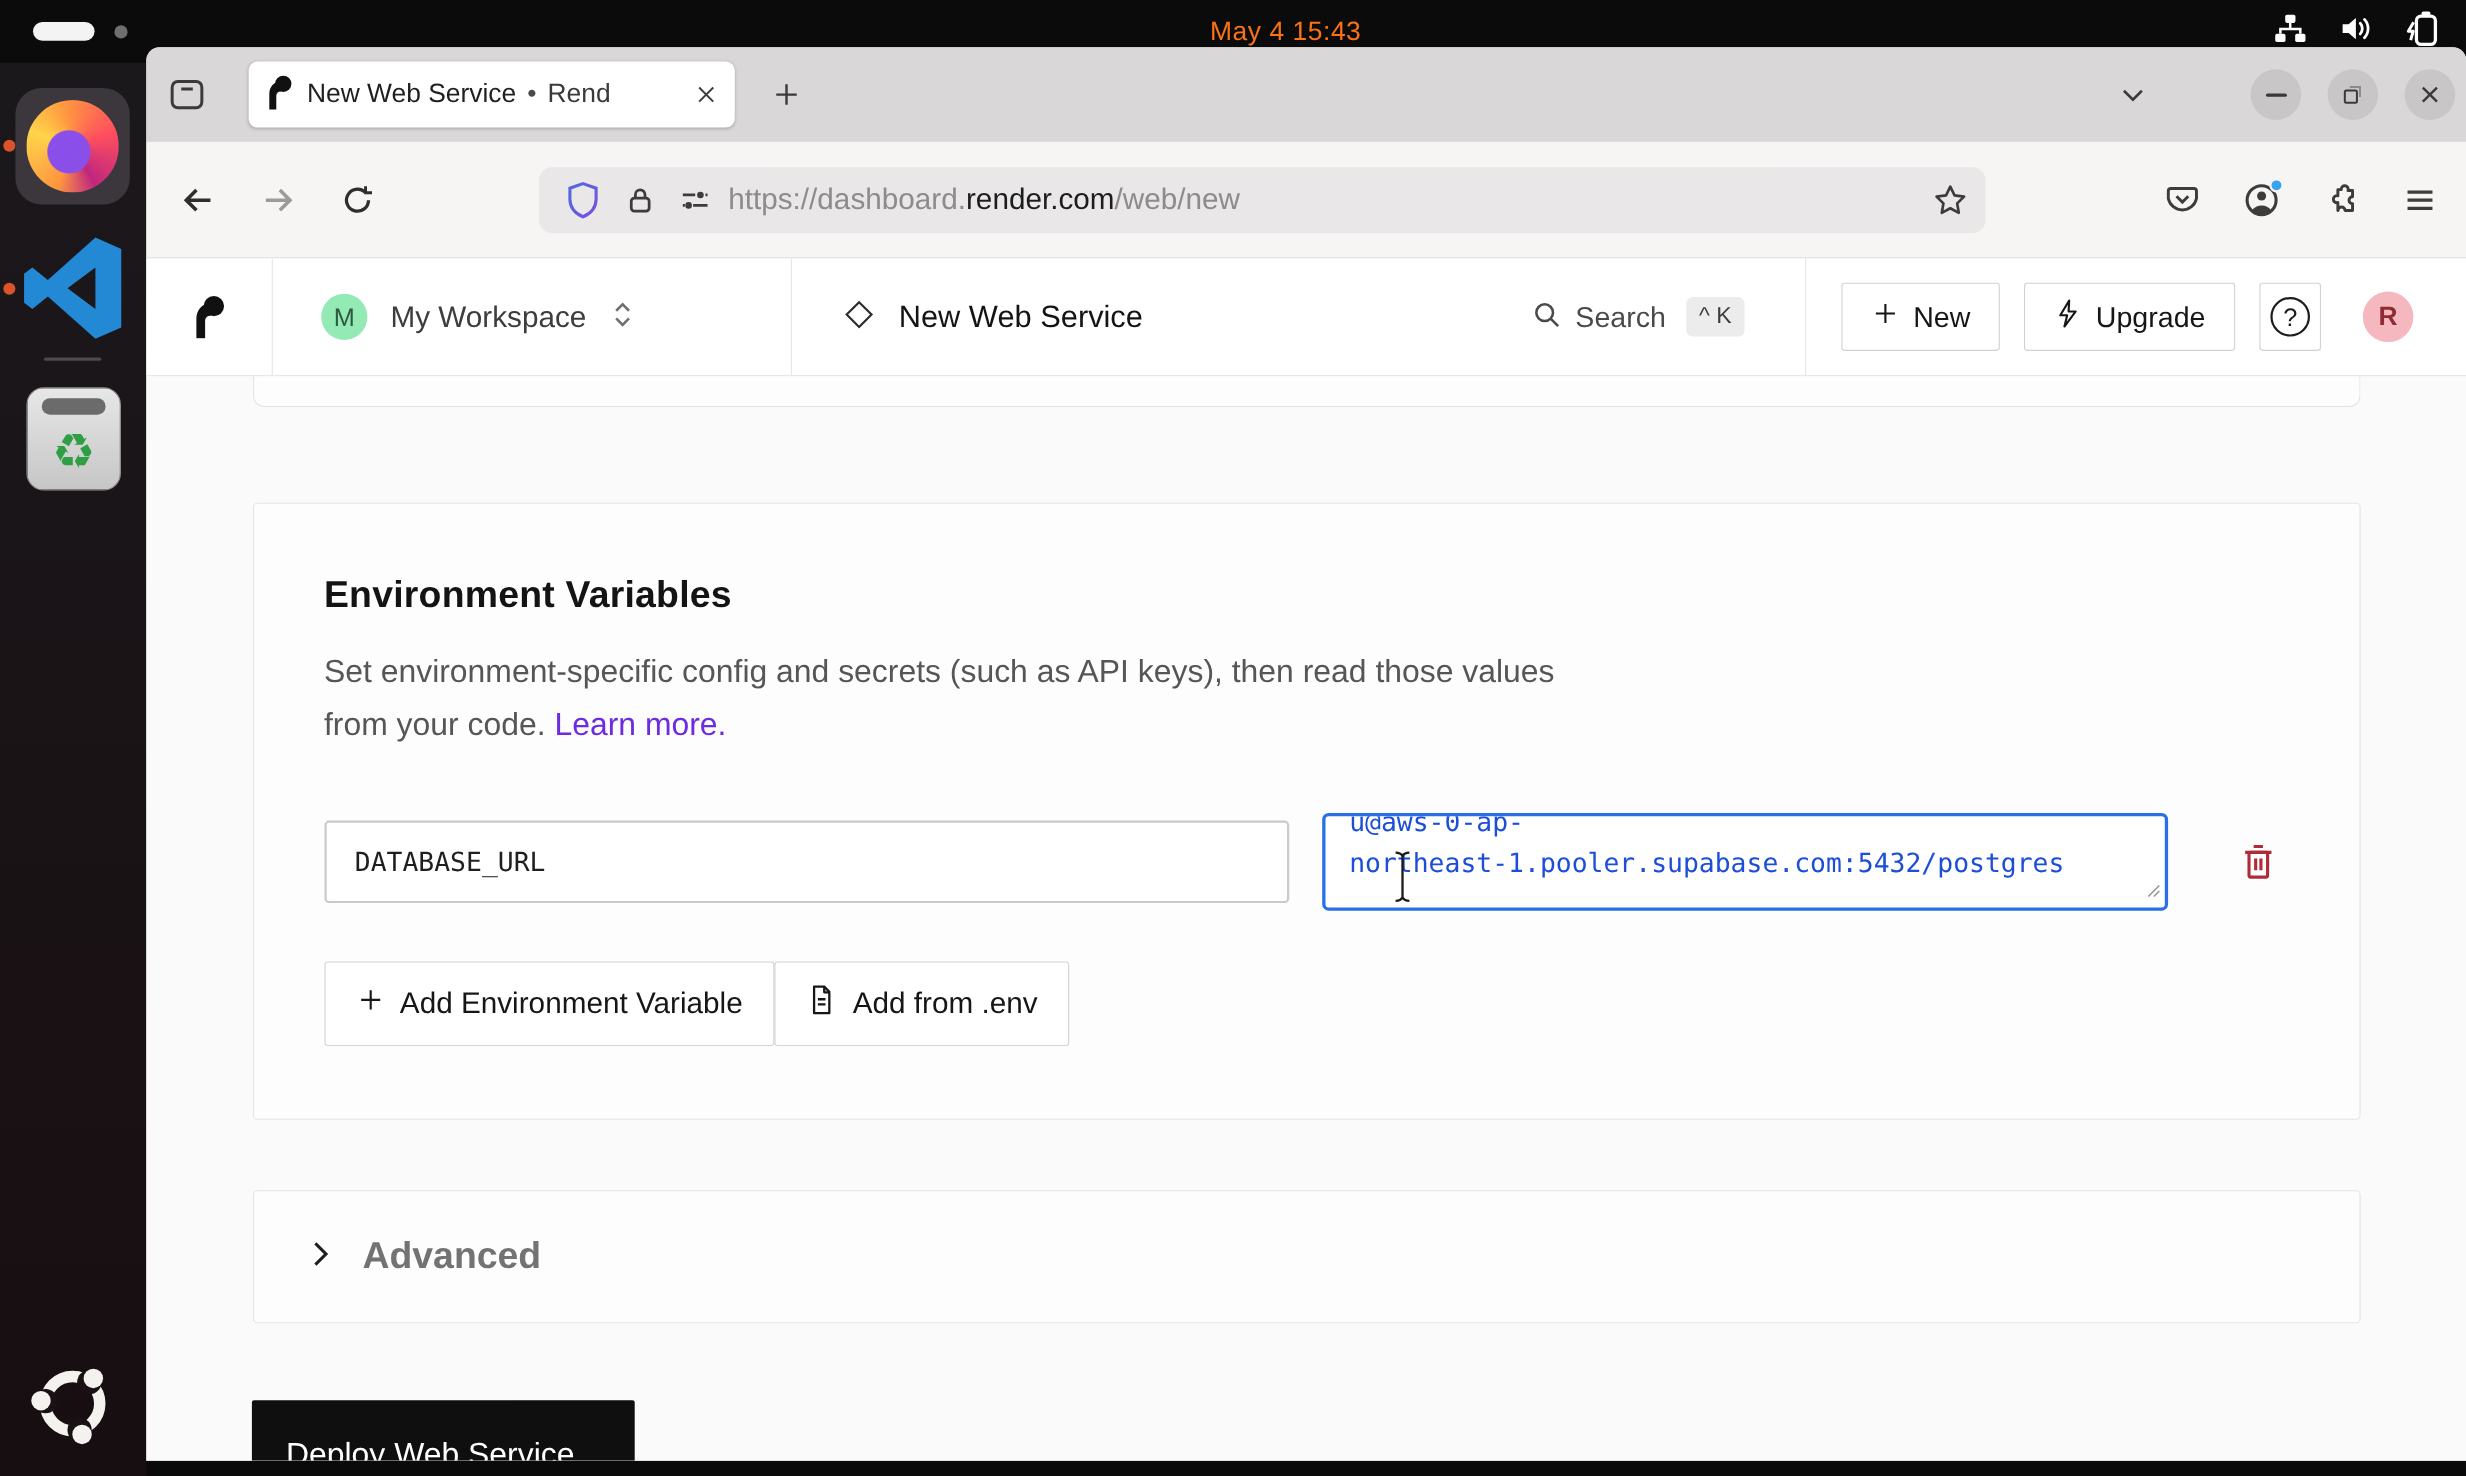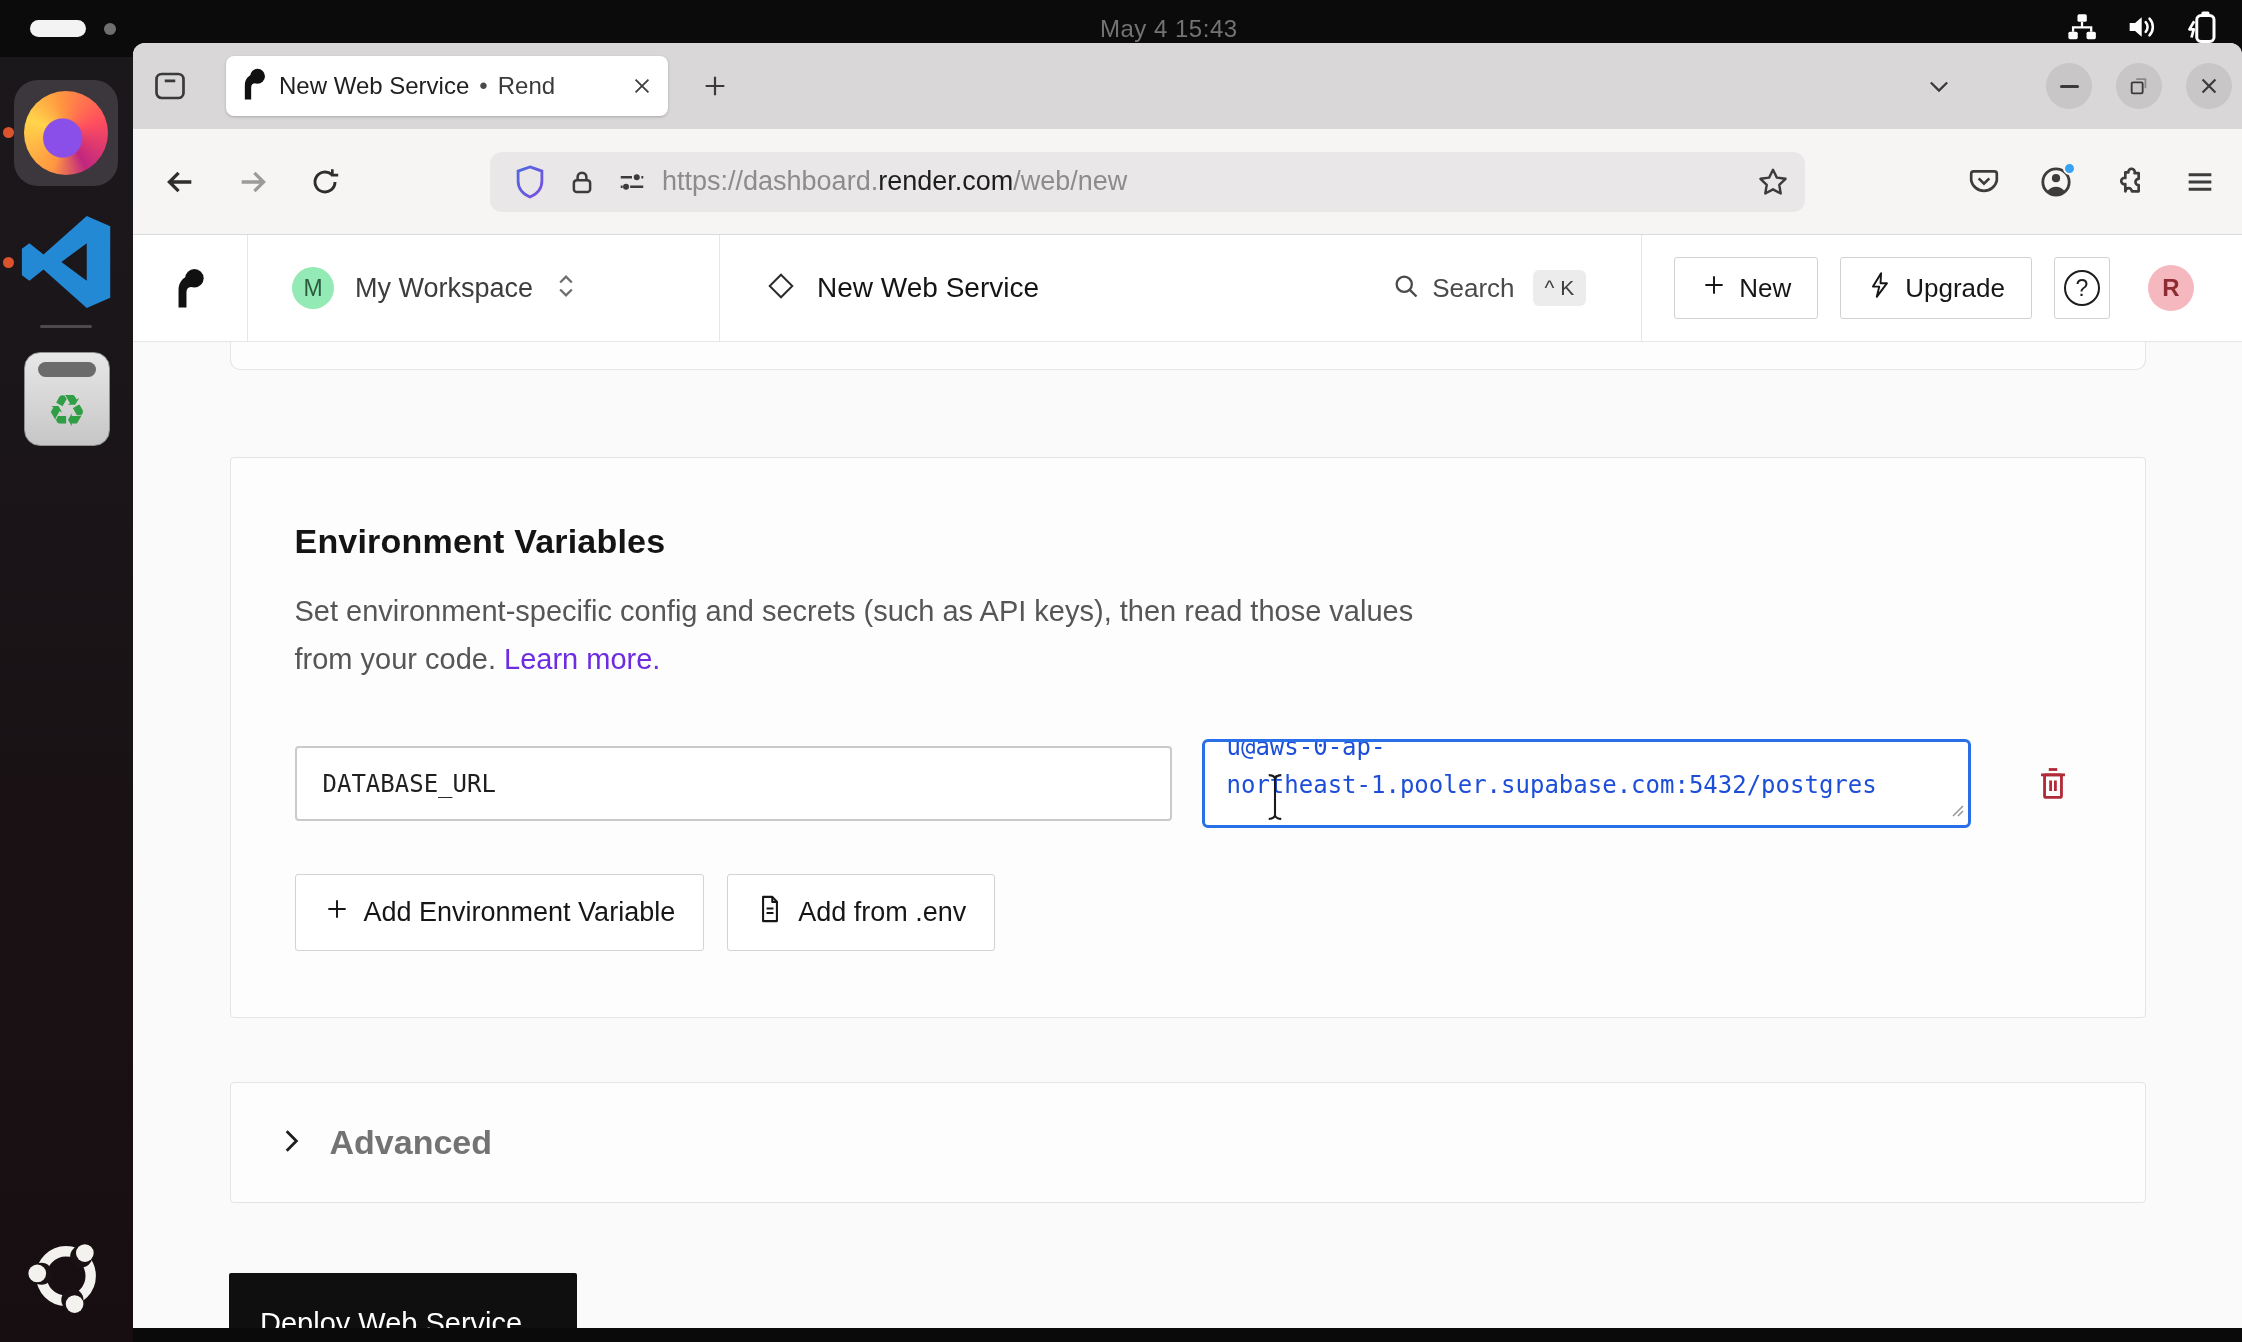--- a/index.html
+++ b/index.html
@@ -5,21 +5,21 @@
   * { margin:0; padding:0; box-sizing:border-box; }
   html,body { width:2242px; height:1342px; overflow:hidden; background:#0b0a0b;
               font-family:"Liberation Sans", sans-serif; }
   .screen { position:relative; width:2242px; height:1342px; overflow:hidden; }
 
   
   .topbar { position:absolute; left:0; top:0; width:2242px; height:57px; background:#0c0b0c; }
   .ws-pill { position:absolute; left:30px; top:20px; width:56px; height:17px; border-radius:9px; background:#f3f3f3; }
   .ws-dot  { position:absolute; left:104px; top:23px; width:12px; height:12px; border-radius:50%; background:#6f6f6f; }
   .clock   { position:absolute; left:1100px; top:0; height:57px; display:flex; align-items:center;
-             color:#737373; font-size:24px; font-weight:500; letter-spacing:.5px; }
+             color:#f97316; font-size:24px; font-weight:500; letter-spacing:.5px; }
   .sys-icons { position:absolute; right:22px; top:0; height:57px; display:flex; align-items:center; gap:26px; }
 
   
   .dock { position:absolute; left:0; top:57px; width:133px; height:1285px;
           background:linear-gradient(180deg,#1b181c 0%, #191114 70%, #170e12 100%); }
   .dock-tile { position:absolute; left:14px; top:23px; width:104px; height:106px; border-radius:24px;
                background:#3b373c; display:flex; align-items:center; justify-content:center; }
   .ff-logo { width:84px; height:84px; border-radius:50%;
              background: radial-gradient(circle at 46% 56%, #8a4fe8 0 29%, rgba(0,0,0,0) 31%),
                          conic-gradient(from 200deg, #ff9640, #ffd44a 90deg, #ff9640 150deg, #ff4f5e 230deg, #c0267f 310deg, #ff9640 360deg); }
@@ -109,21 +109,21 @@
   .env-row { margin-top:56px; display:flex; align-items:center; }
   .key-input { width:877px; height:75px; border:2px solid #cbc9c9; border-radius:4px; background:#fff;
                font-family:"DejaVu Sans Mono", monospace; font-size:24px; color:#1f1f1f; padding-left:26px;
                display:flex; align-items:center; }
   .val-box { margin-left:30px; width:769px; height:89px; border:3px solid #2970e8; border-radius:6px;
              background:#fff; position:relative; overflow:hidden; }
   .val-text { margin:-14px 0 0 22px; font-family:"DejaVu Sans Mono", monospace; font-size:24px; line-height:38px;
               color:#1d4ed8; white-space:pre; }
   .resize-grip { position:absolute; right:2px; bottom:2px; }
   .trash-btn { margin-left:58px; width:48px; height:48px; display:flex; align-items:center; justify-content:center; }
-  .env-btn-row { margin-top:46px; display:flex; gap:23px; }
+  .env-btn-row { margin-top:46px; display:flex; }
   .env-btn { height:77px; border:1px solid #d4d2d2; border-radius:3px; background:#fff; display:flex;
              align-items:center; padding:0 28px; font-size:27px; color:#161616; }
   .env-btn span.lbl { margin-left:14px; }
   .adv-card { margin-top:64px; height:121px; display:flex; align-items:center; padding-left:47px; }
   .adv-title { margin-left:26px; font-size:34px; font-weight:700; color:#737373; }
   .deploy-btn { margin-left:96px; margin-top:70px; width:348px; height:100px; background:#0f0f0f; color:#fff;
                 display:flex; align-items:center; padding-left:31px; font-size:29px; border-radius:2px; }
 
   .ibeam-cursor { position:absolute; left:1262px; top:773px; z-index:50; }
 </style>

